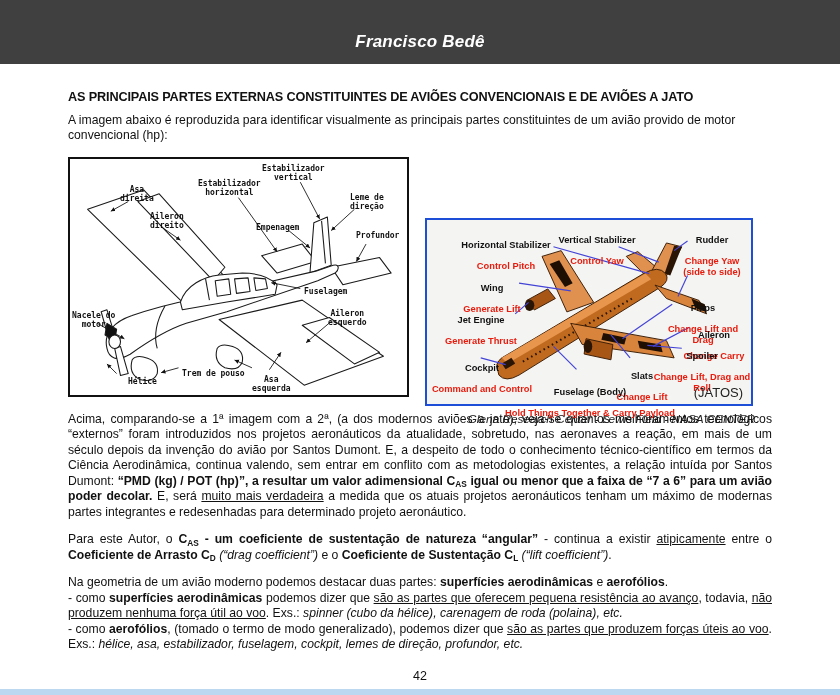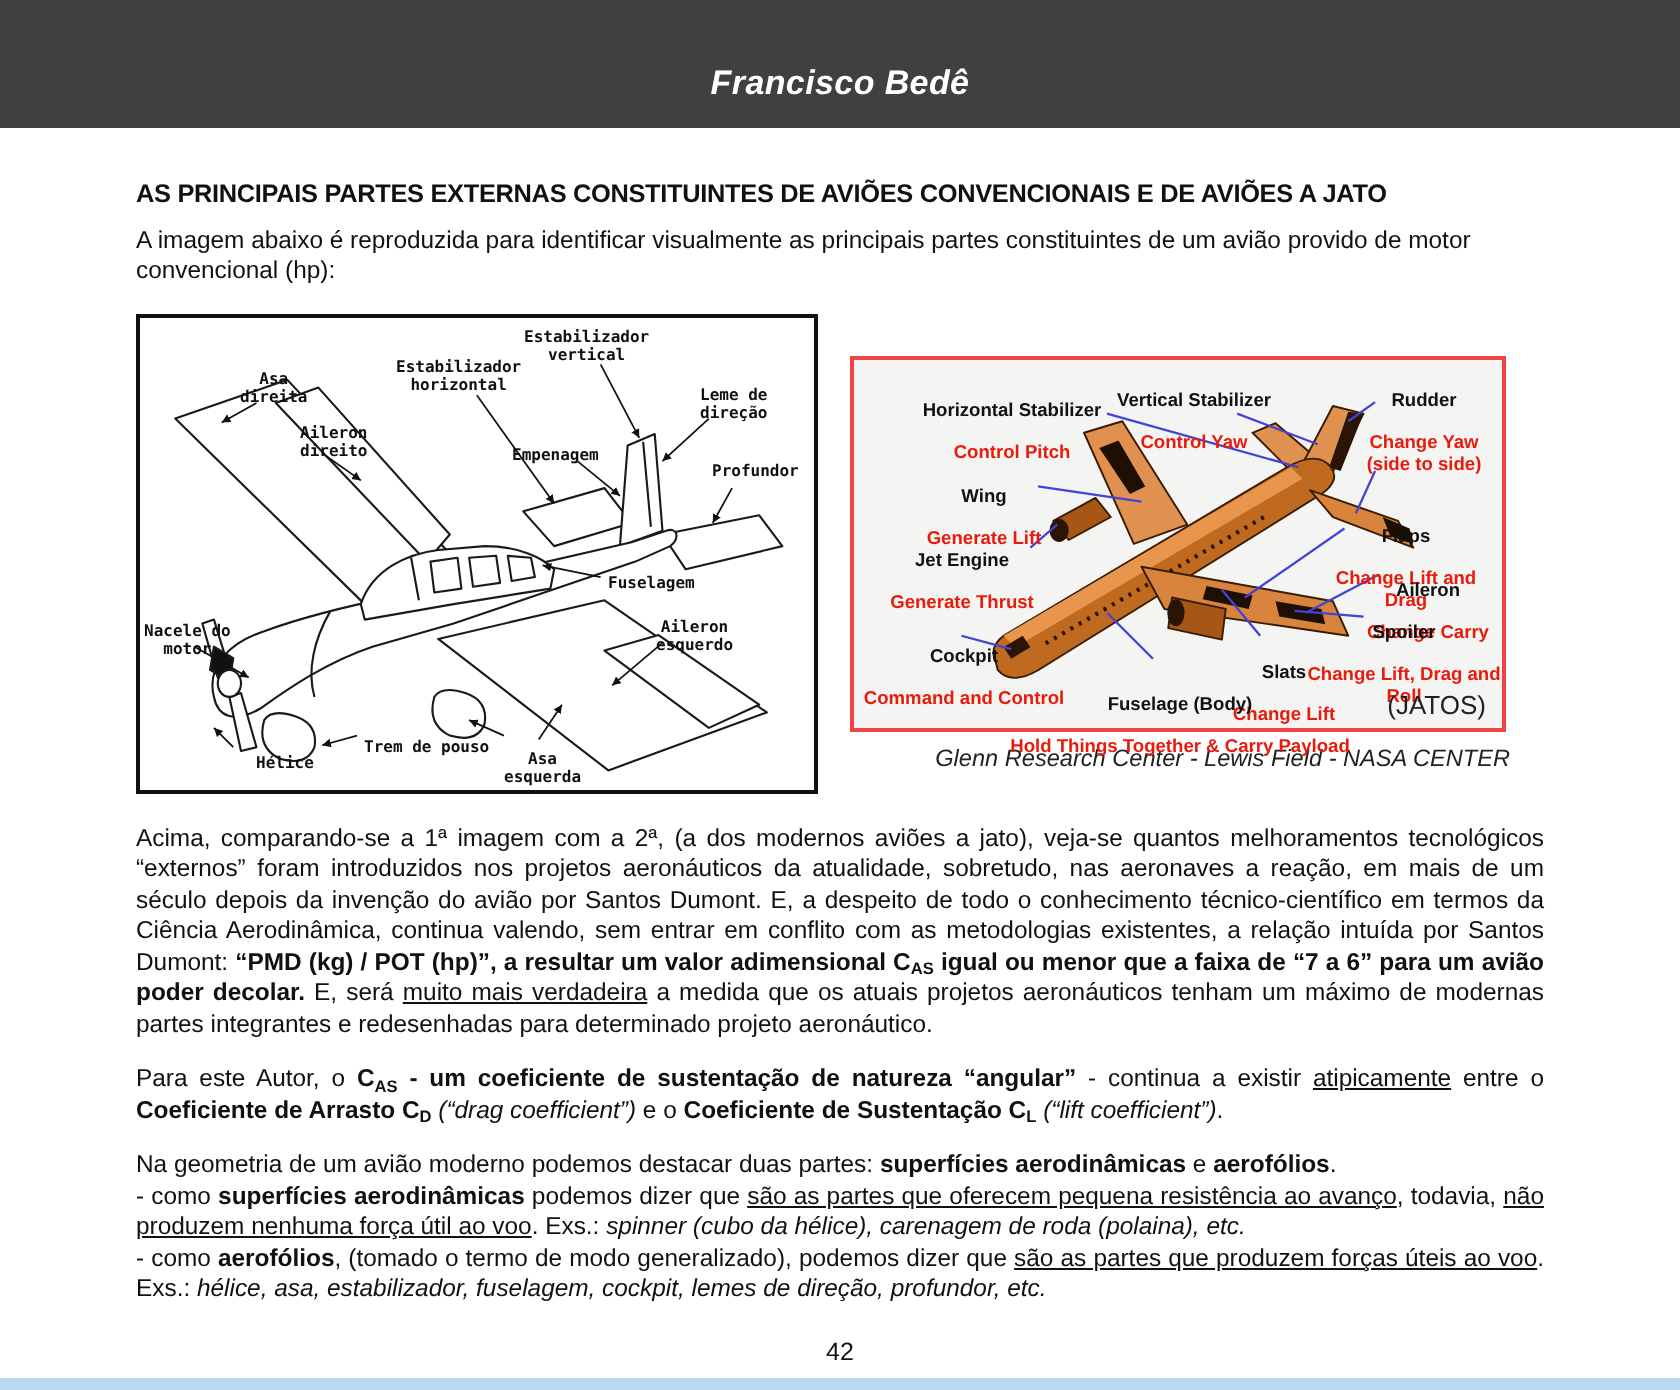--- a/index.html
+++ b/index.html
@@ -18,21 +18,21 @@
   .just{text-align:justify;}
   .b{font-weight:bold;}
   .u{text-decoration:underline;}
   .i{font-style:italic;}
   sub{font-size:68%;line-height:0;position:relative;vertical-align:baseline;top:.28em;font-weight:inherit;}
 
   
   .figures{display:flex;gap:16px;margin:13px 0 9px 0;height:246px;}
   .fig-left{position:relative;flex:none;width:337px;height:236px;border:2px solid #111;background:#fff;}
   .fig-right-col{margin-top:21px;width:330px;flex:none;}
-  .fig-right{position:relative;width:324px;height:184px;border:2px solid #ef4444;background:#f4f4f3;}
+  .fig-right{position:relative;width:324px;height:184px;border:2px solid #1d4ed8;background:#f4f4f3;margin-top:40px;}
   .caption{font-style:italic;font-size:11.8px;color:#222;text-align:right;margin-top:6px;}
 
   
   .ll{position:absolute;font-family:"DejaVu Sans Mono",monospace;font-weight:bold;font-size:8px;
       line-height:1.15;color:#111;white-space:pre-line;text-align:center;}
   .p-asadir{left:50px;top:26px;}
   .p-aildir{left:80px;top:53px;}
   .p-estver{left:192px;top:5px;}
   .p-esthor{left:128px;top:20px;}
   .p-leme{left:280px;top:34px;}

